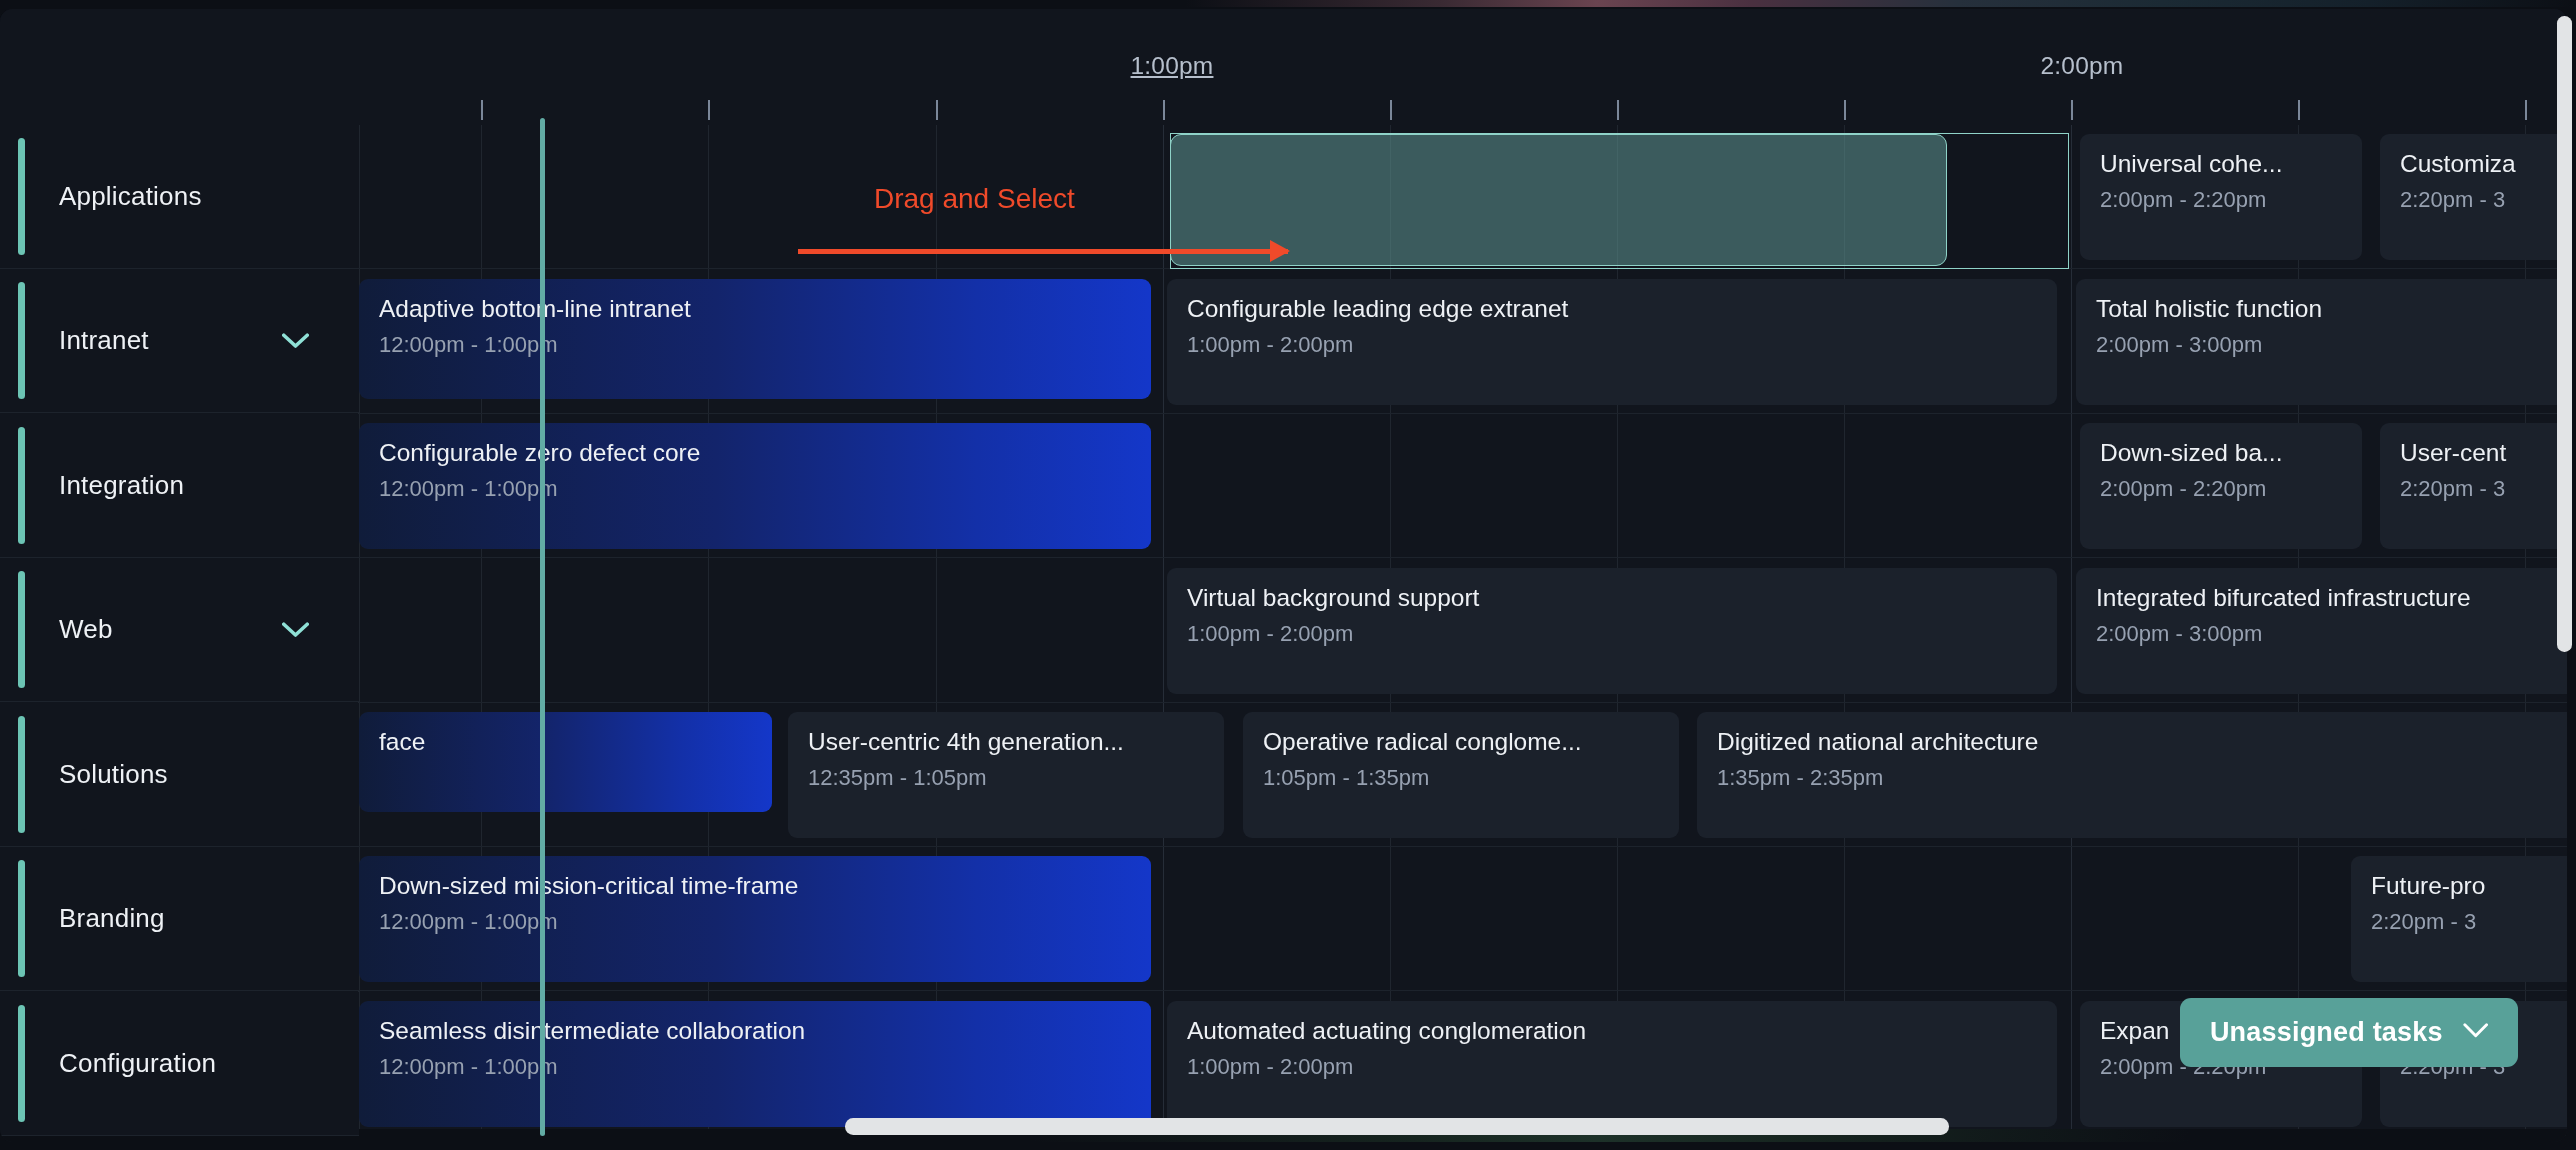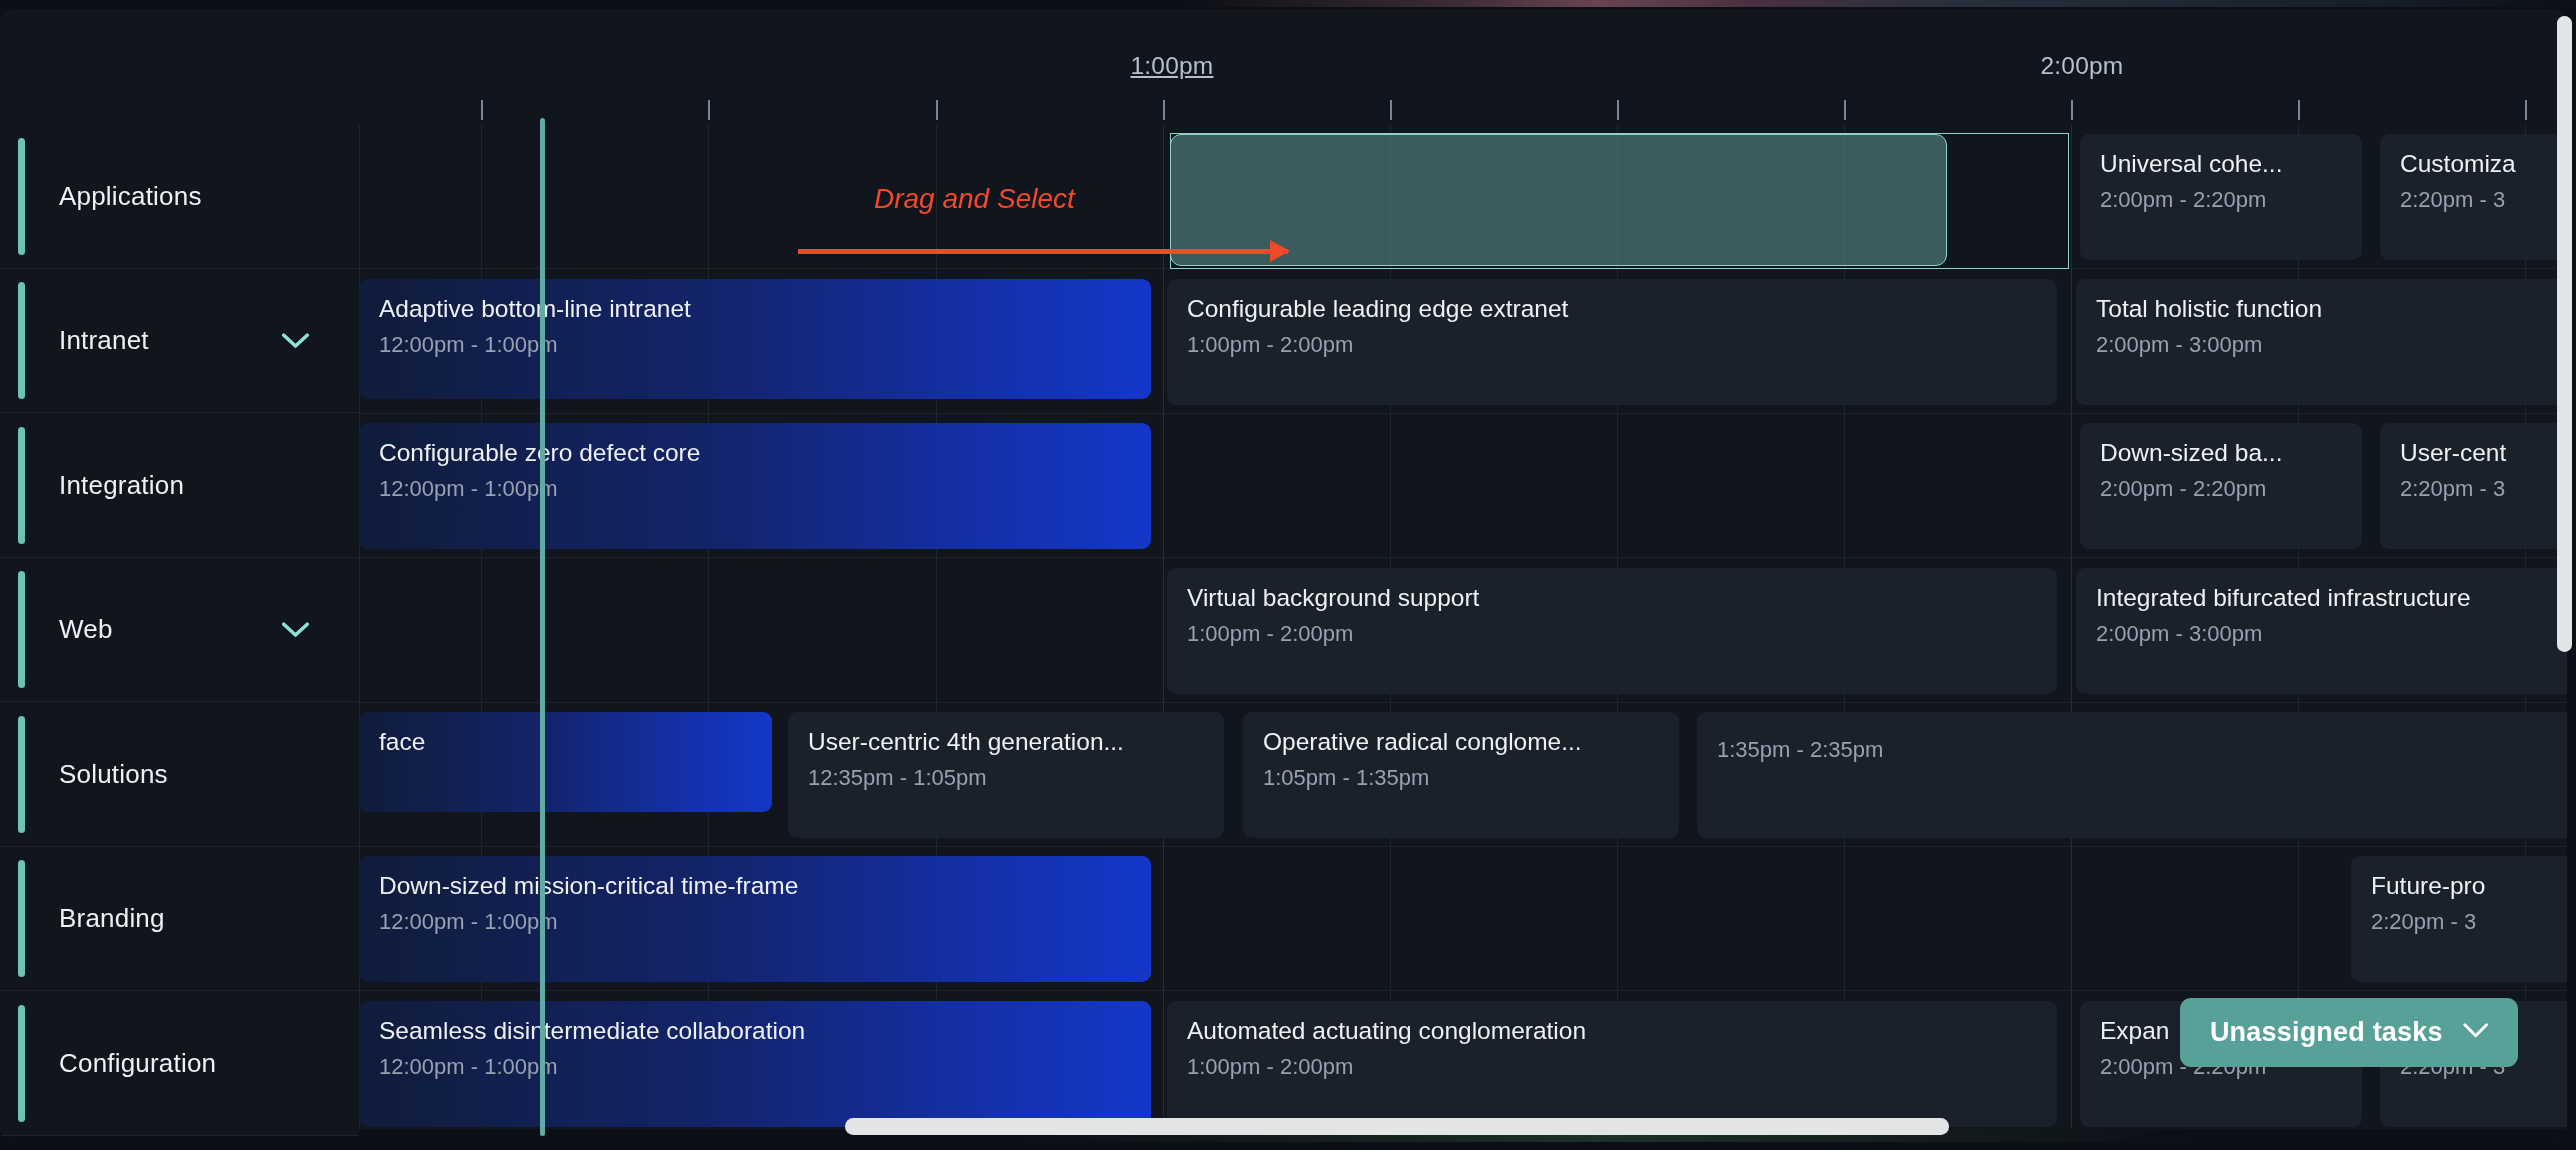--- a/index.html
+++ b/index.html
@@ -160,21 +160,20 @@
     z-index: 4;
   }
 
   
   .anno-text {
     position: absolute;
     color: #f04a2a;
     font-size: 28px;
     white-space: nowrap;
     z-index: 9;
-    font-style: italic;
   }
   .anno-arrow {
     position: absolute;
     height: 5.4px;
     background: #f04a2a;
     z-index: 9;
   }
   .anno-arrow::after {
     content: "";
     position: absolute; right: -1.8px; top: -9px;
@@ -328,20 +327,21 @@
         </div>
         <div class="event dark" style="left: 788px; top: 703px; width: 436px; height: 126px;">
           <div class="ev-title">User-centric 4th generation...</div>
           <div class="ev-time">12:35pm - 1:05pm</div>
         </div>
         <div class="event dark" style="left: 1243px; top: 703px; width: 436px; height: 126px;">
           <div class="ev-title">Operative radical conglome...</div>
           <div class="ev-time">1:05pm - 1:35pm</div>
         </div>
         <div class="event dark" style="left: 1697px; top: 703px; width: 886px; height: 126px;">
+          <div class="ev-title">Digitized national architecture</div>
           <div class="ev-time">1:35pm - 2:35pm</div>
         </div>
         <div class="event blue" style="left: 359px; top: 847px; width: 792px; height: 126px;">
           <div class="ev-title">Down-sized mission-critical time-frame</div>
           <div class="ev-time">12:00pm - 1:00pm</div>
         </div>
         <div class="event dark" style="left: 2351px; top: 847px; width: 282px; height: 126px;">
           <div class="ev-title">Future-pro</div>
           <div class="ev-time">2:20pm - 3</div>
         </div>

